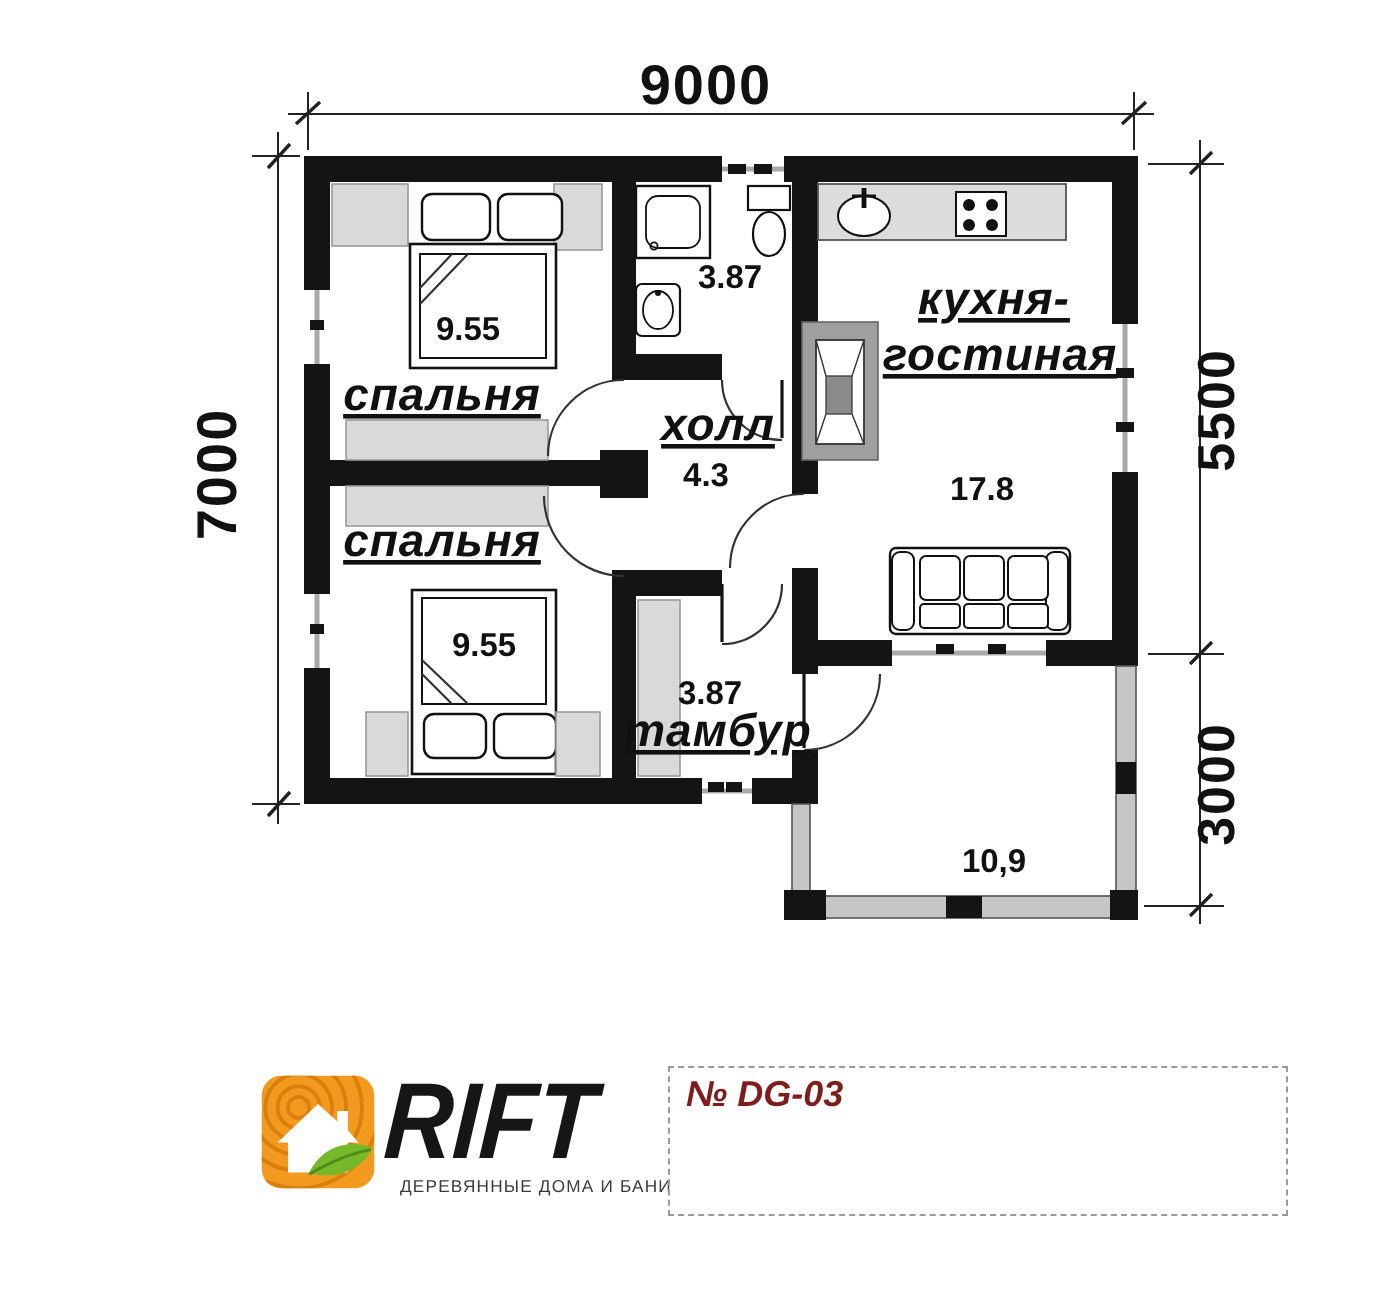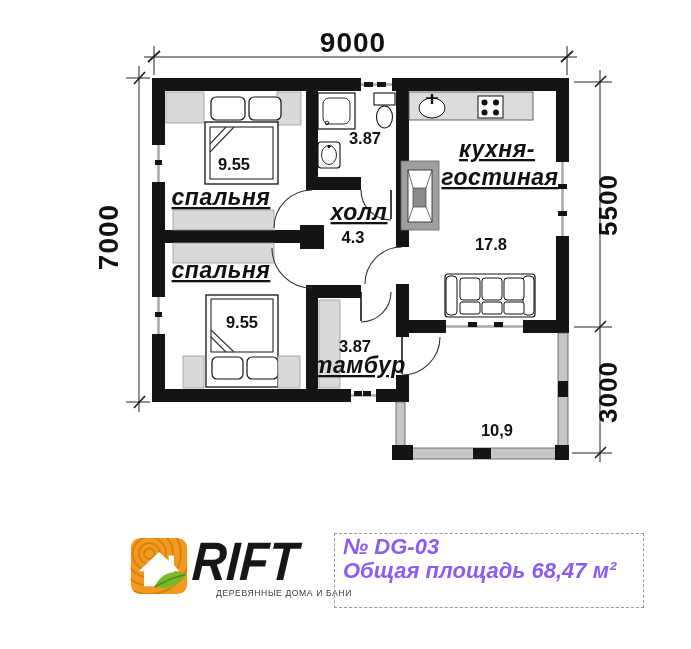--- a/index.html
+++ b/index.html
@@ -18,25 +18,25 @@
   .terr{fill:#c6c6c6;stroke:#555;stroke-width:.8;}
   .white-furn{fill:#fff;stroke:#111;}
   .door{fill:none;stroke:#333;stroke-width:1.1;}
   .leaf{stroke:#141414;stroke-width:1.6;}
   .dim{stroke:#222;stroke-width:1;}
   .tick{stroke:#222;stroke-width:1.7;}
 
   .footer-brand{position:absolute;left:150px;top:534px;width:200px;
       font-size:54px;font-weight:bold;font-style:italic;color:#161616;
       transform:scaleX(.88) skewX(-4deg);transform-origin:left top;letter-spacing:0;line-height:1;}
-  .footer-tagline{position:absolute;left:172px;top:588px;width:170px;
+  .footer-tagline{position:absolute;left:156px;top:588px;width:170px;
       font-size:8.6px;color:#3a3a3a;letter-spacing:.6px;white-space:nowrap;}
   .info-box{position:absolute;left:290px;top:533px;width:310px;height:75px;
       box-sizing:border-box;border:1.5px dashed #9a9a9a;padding:1px 0 0 8px;}
-  .info-box div{font-size:22px;font-weight:bold;font-style:italic;color:#8b5cf6;line-height:24px;white-space:nowrap;}
+  .info-box div{font-size:18px;font-weight:bold;font-style:italic;color:#7f1d1d;line-height:24px;white-space:nowrap;}
   .logo-wrap{position:absolute;left:86px;top:537px;}
 </style>
 </head>
 <body>
 
 <div id="stage">
 
 <svg id="plan-svg" width="691" height="520" viewBox="0 0 691 520">
 
   <g>
@@ -251,16 +251,15 @@
       <path d="M10,39 L33,17 L44,27 L44,21 L50,21 L50,32 L56,39 L50,39 L50,56 L16,56 L16,39 Z" fill="#ffffff"></path>
       <path d="M28,56 C36,40 52,37 64,42 C58,55 42,61 28,56 Z" fill="#76b82a"></path>
       <path d="M28,57 C40,50 52,45 63,43" stroke="#4e8c1a" stroke-width="1.6" fill="none"></path>
     </g>
   </svg>
 </div>
 <div class="footer-brand">RIFT</div>
 <div class="footer-tagline">ДЕРЕВЯННЫЕ ДОМА И БАНИ</div>
 <div class="info-box">
   <div>№ DG-03</div>
-  <div>Общая площадь 68,47 м²</div>
 </div>
 
 </div>
 
 </body></html>

